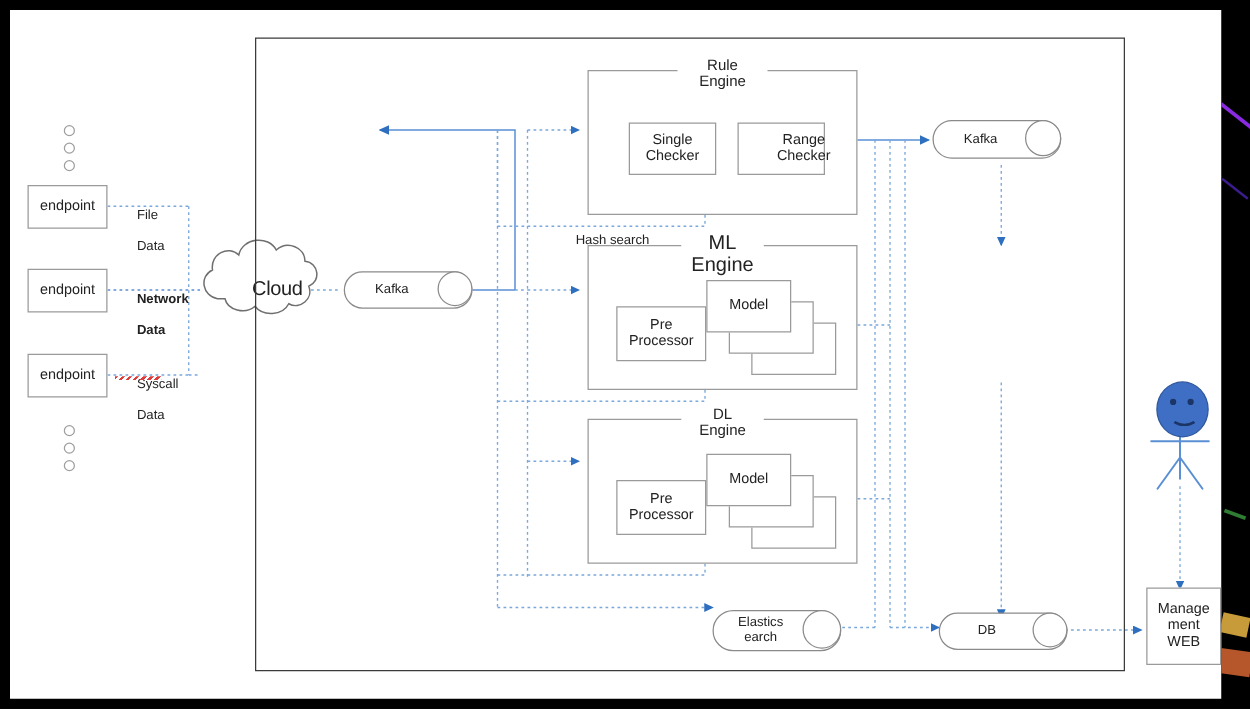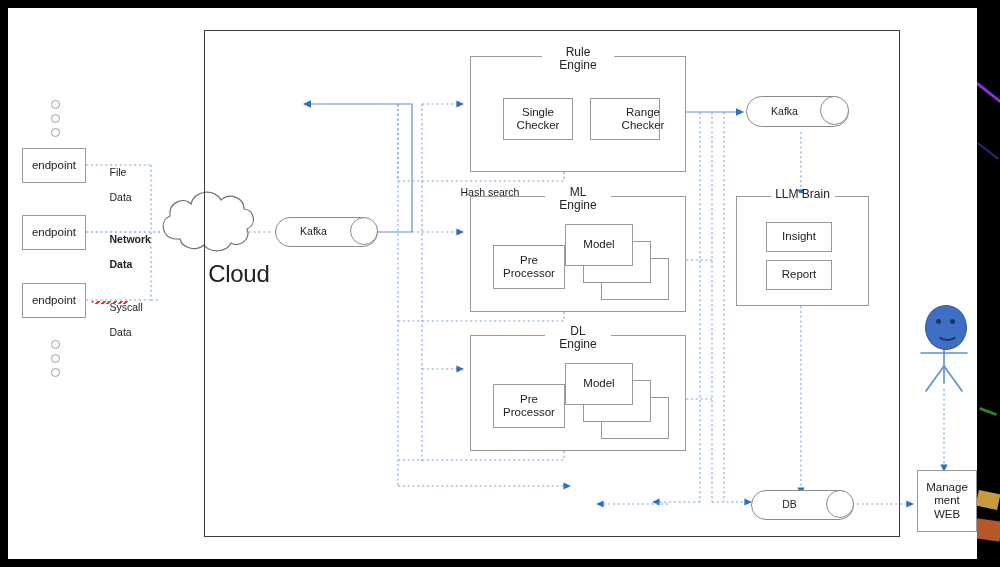--- a/index.html
+++ b/index.html
@@ -172,21 +172,21 @@
     <div class="txt" style="left:84px;top:281px;font-size:10.5px;">
       <span>Syscall</span><br>
       <span>Data</span>
     </div>
     <div class="squiggle" style="left:84px;top:293px;width:37px;"></div>
 
     <div class="dot" style="left:43px;top:332px;"></div>
     <div class="dot" style="left:43px;top:346px;"></div>
     <div class="dot" style="left:43px;top:360px;"></div>
 
-    <div class="txt" style="left:162px;top:224px;width:72px;text-align:right;font-size:24px;letter-spacing:-0.3px;">
+    <div class="txt" style="left:162px;top:196px;width:72px;text-align:right;font-size:16px;letter-spacing:-0.3px;">
       <span>Cloud</span>
     </div>
 
     <div class="cyl" style="left:267px;top:209px;width:103px;height:30px;">
       <div class="cap"></div>
       <div class="lbl" style="font-size:10.5px;">
         <span>Kafka</span>
       </div>
     </div>
 
@@ -213,21 +213,21 @@
         </div>
       </div>
     </div>
     <div class="txt" style="left:435px;top:166px;font-size:10.5px;text-align:right;">
       <span>Hash search</span>
     </div>
 
     <div class="group" style="left:462px;top:188px;width:216px;height:116px;">
       <div class="gborder"></div>
       <div class="gcapmask" style="width:66px;"></div>
-      <div class="gcap" style="font-size:12px;text-align:center;">
+      <div class="gcap" style="font-size:16px;text-align:center;">
         <span>ML</span><br>
         <span>Engine</span>
       </div>
       <div class="node" style="left:23px;top:49px;width:72px;height:44px;font-size:11.5px;">
         <div>
           <span>Pre</span><br>
           <span>Processor</span>
         </div>
       </div>
       <div class="node" style="left:131px;top:62px;width:68px;height:42px;font-size:11.5px;z-index:1;">
@@ -265,34 +265,30 @@
       </div>
     </div>
 
     <div class="cyl" style="left:738px;top:88px;width:103px;height:31px;">
       <div class="cap"></div>
       <div class="lbl" style="font-size:10.5px;">
         <span>Kafka</span>
       </div>
     </div>
 
-    <div class="group" style="left:728px;top:188px;width:133px;height:110px;">
-      <div class="gborder"></div>
-      <div class="gcapmask" style="width:64px;"></div>
-      <div class="gcap" style="font-size:12px;top:-8px;">
-        <span>LLM Brain</span>
-      </div>
-      <div class="node" style="left:30px;top:26px;width:66px;height:30px;font-size:11.5px;">
-        <span>Insight</span>
-      </div>
-      <div class="node" style="left:30px;top:64px;width:66px;height:30px;font-size:11.5px;">
-        <span>Report</span>
-      </div>
-    </div>
-
+
+    <div class="cyl" style="left:562px;top:480px;width:103px;height:33px;">
+      <div class="cap"></div>
+      <div class="lbl" style="font-size:10.5px;">
+        <div>
+          <span>Elastics</span><br>
+          <span>earch</span>
+        </div>
+      </div>
+    </div>
 
     <div class="cyl" style="left:743px;top:482px;width:103px;height:30px;">
       <div class="cap"></div>
       <div class="lbl" style="font-size:10.5px;">
         <span>DB</span>
       </div>
     </div>
 
     <div class="node" style="left:909px;top:462px;width:60px;height:62px;font-size:11.5px;">
       <div>

